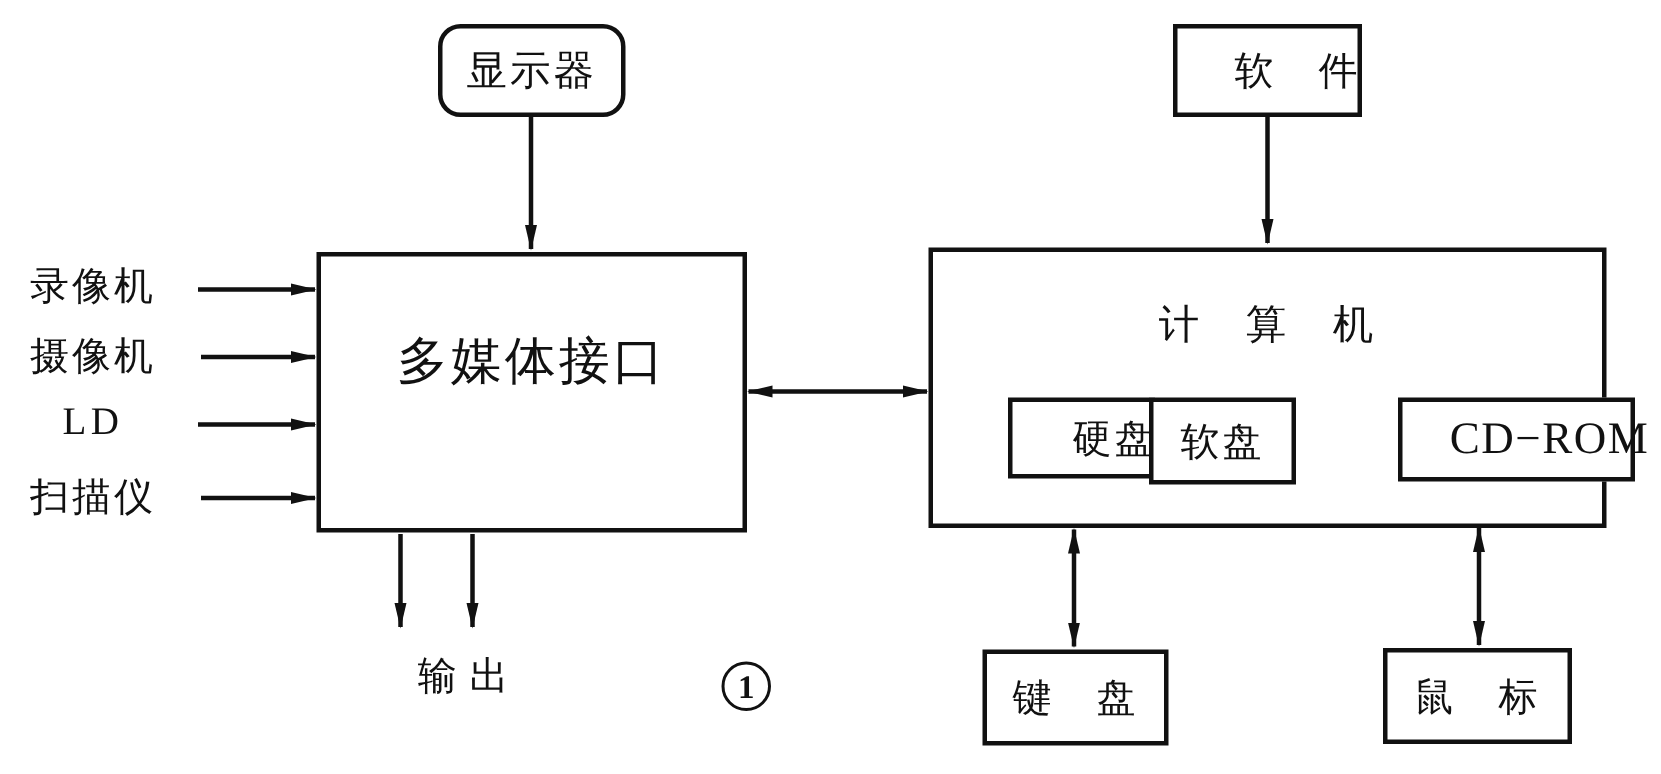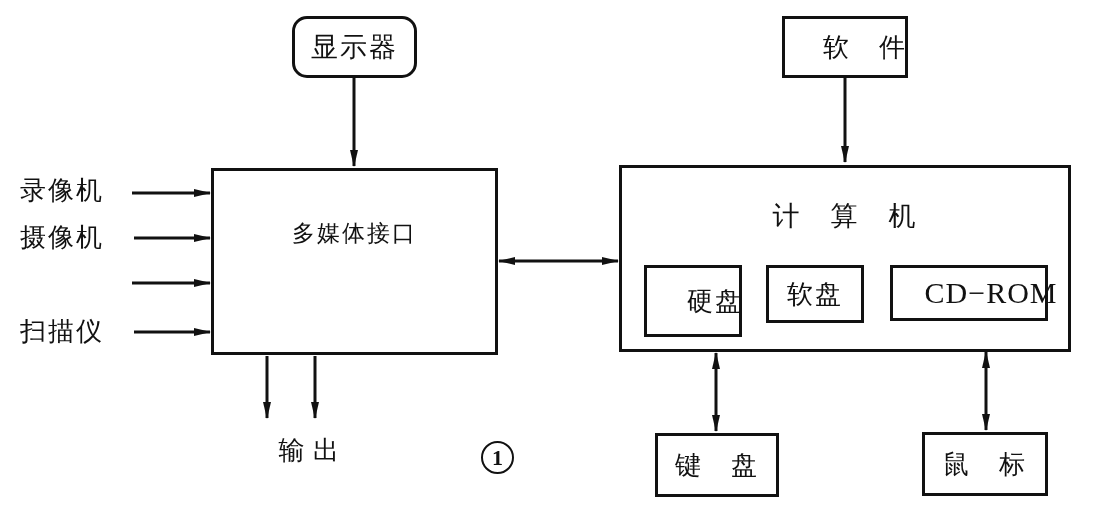--- a/index.html
+++ b/index.html
@@ -29,27 +29,27 @@
     display: flex;
     align-items: center;
     justify-content: center;
     font-size: 26px;
     letter-spacing: 2px;
     white-space: pre;
   }
   .node.big-label-top {
     align-items: flex-start;
   }
-  .interface-box { left: 211px; top: 168px; width: 287px; height: 187px; padding-top: 47px; font-size: 23px; }
+  .interface-box { left: 211px; top: 168px; width: 287px; height: 187px; padding-top: 47px; font-size: 34px; }
   .computer-box  { left: 619px; top: 165px; width: 452px; height: 187px; padding-top: 30px; font-size: 27px; }
   .display-box   { left: 292px; top: 16px;  width: 125px; height: 62px; font-size: 27px; border-radius: 15px; }
   .software-box  { left: 782px; top: 16px;  width: 126px; height: 62px; padding-left: 40px; }
-  .hdd-box       { left: 644px; top: 265px; width: 98px;  height: 72px; padding-left: 44px; }
+  .hdd-box       { left: 672px; top: 265px; width: 98px;  height: 54px; padding-left: 44px; }
   .floppy-box    { left: 766px; top: 265px; width: 98px;  height: 58px; }
-  .cdrom-box     { left: 890px; top: 265px; width: 158px; height: 56px; font-size: 30px; letter-spacing: 1px; padding-left: 44px; }
+  .cdrom-box     { left: 932px; top: 265px; width: 158px; height: 56px; font-size: 30px; letter-spacing: 1px; padding-left: 44px; }
   .keyboard-box  { left: 655px; top: 433px; width: 124px; height: 64px; }
   .mouse-box     { left: 922px; top: 432px; width: 126px; height: 64px; text-align: right; }
 
   .side-label {
     position: absolute;
     left: 7px;
     width: 110px;
     text-align: center;
     font-size: 26px;
     line-height: 34px;
@@ -108,20 +108,21 @@
       <line x1="499" y1="261" x2="618" y2="261" marker-start="url(#mStart)" marker-end="url(#mEnd)"></line>
       <line x1="267" y1="356" x2="267" y2="418" marker-end="url(#mEnd)"></line>
       <line x1="315" y1="356" x2="315" y2="418" marker-end="url(#mEnd)"></line>
       <line x1="716" y1="353" x2="716" y2="431" marker-start="url(#mStart)" marker-end="url(#mEnd)"></line>
       <line x1="986" y1="352" x2="986" y2="430" marker-start="url(#mStart)" marker-end="url(#mEnd)"></line>
     </g>
   </svg>
 
   <div class="side-label l0">录像机</div>
   <div class="side-label l1">摄像机</div>
+  <div class="side-label l2">LD</div>
   <div class="side-label l3">扫描仪</div>
 
   <div class="node display-box">
     <span>显示器</span>
   </div>
   <div class="node software-box">
     <span>软　件</span>
   </div>
 
   <div class="node interface-box big-label-top">

